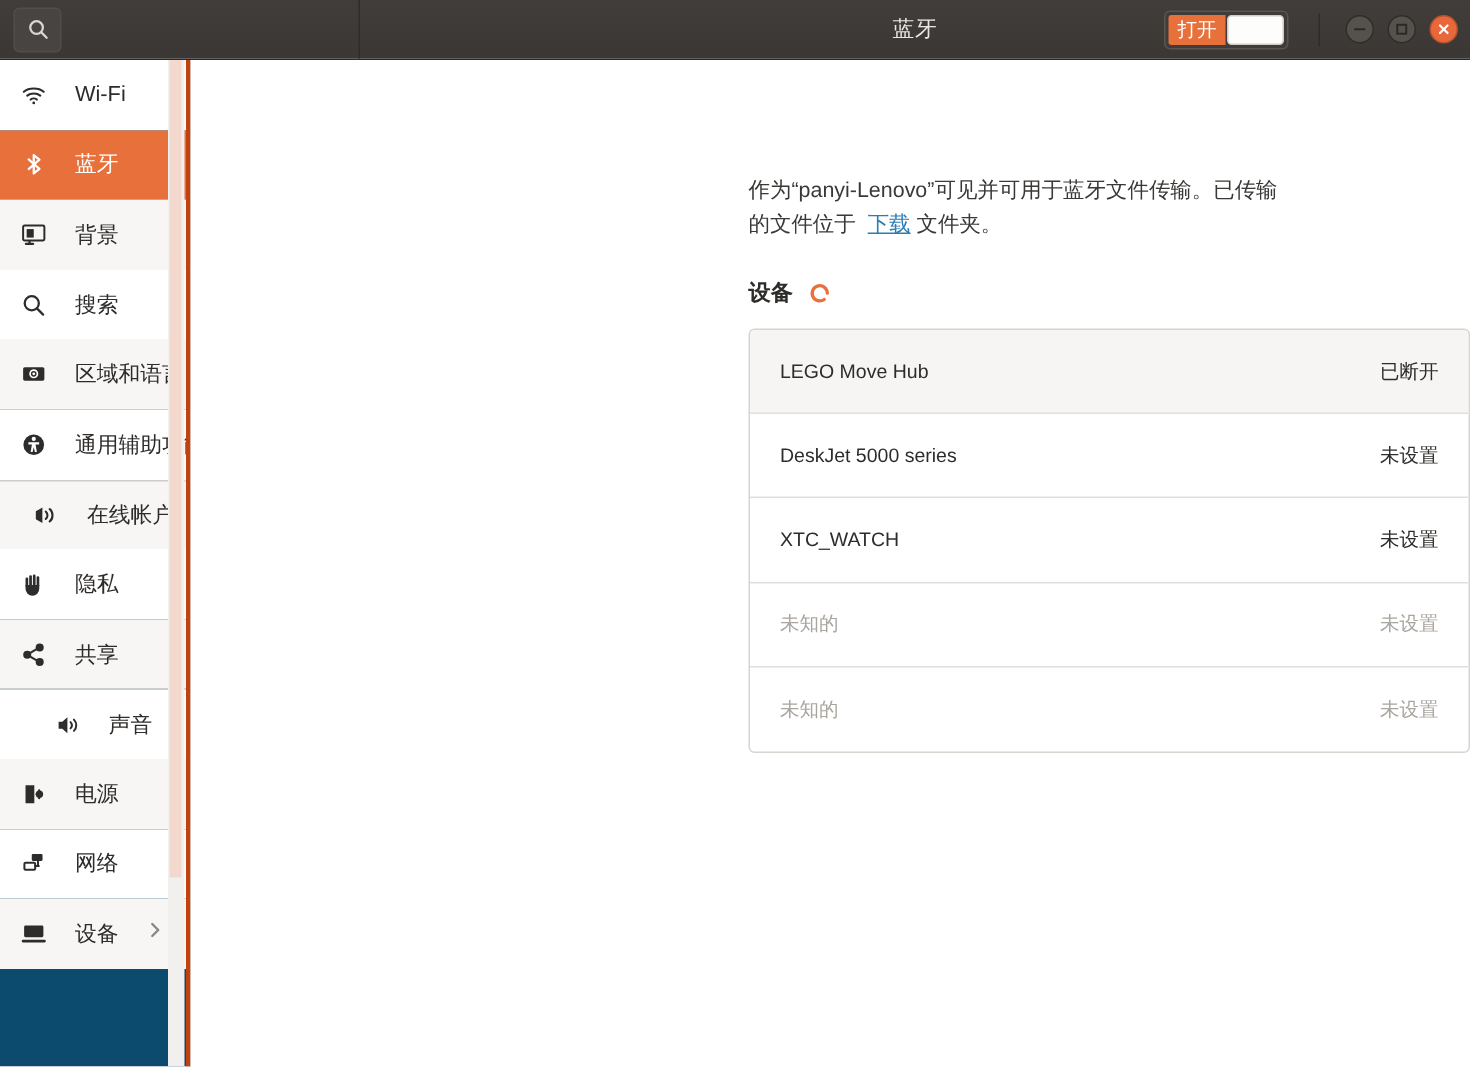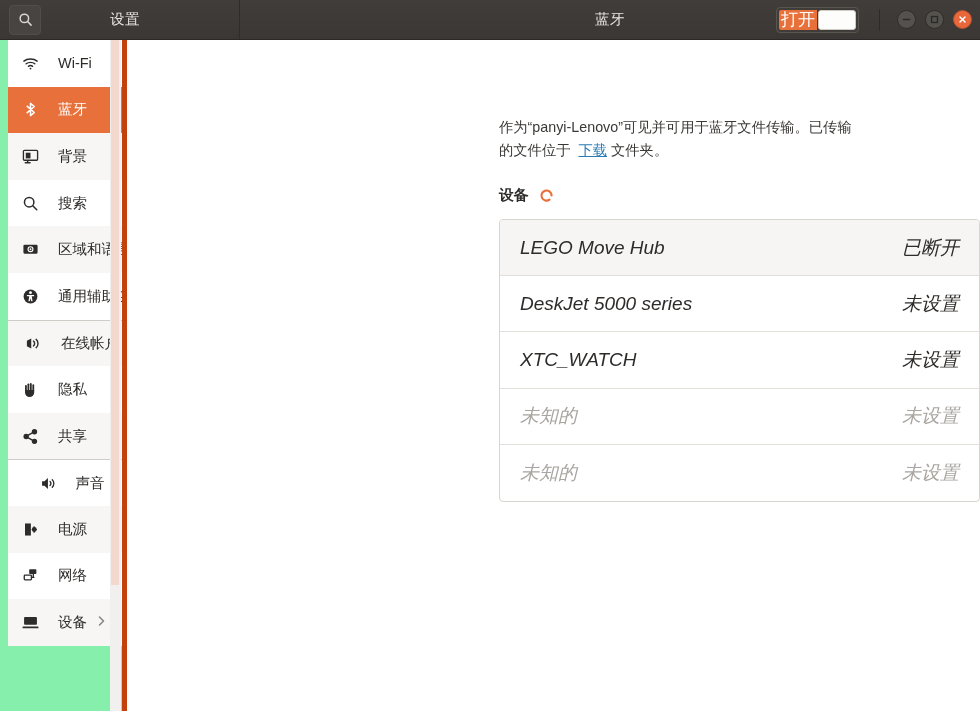--- a/index.html
+++ b/index.html
@@ -80,21 +80,21 @@
     padding: 2px;
     cursor: pointer;
     overflow: hidden;
     margin-right: 11px;
   }
   .bt-toggle .lbl {
     width: 38px;
     height: 100%;
     background: #e8703a;
     color: #ffffff;
-    font-size: 17px;
+    font-size: 13px;
     display: flex; align-items: center; justify-content: center;
     border-radius: 2px 0 0 2px;
   }
   .bt-toggle .knob {
     flex: 1;
     height: 100%;
     background: #fdfdfc;
     border: 1px solid #cfcbc5;
     border-radius: 3px;
     margin-left: 1px;
@@ -119,25 +119,24 @@
   .main {
     display: flex;
     height: 671px;
     width: 980px;
   }
 
   
   .sidebar {
     width: 240px;
     height: 100%;
-    background: #86efac;
-    border-right: 5px solid #c2410c;
+    background: #0c4a6e;
+    border-right: 3px solid #c2410c;
     position: relative;
     overflow: hidden;
-    padding-left: 8px;
   }
   .sb-list { position: relative; }
   .sb-item {
     height: 46.6px;
     display: flex;
     align-items: center;
     padding-left: 14px;
     cursor: pointer;
     position: relative;
   }
@@ -227,44 +226,42 @@
     background: #ffffff;
   }
   .dev-row {
     height: 56.2px;
     display: flex;
     align-items: center;
     justify-content: space-between;
     padding: 0 20px;
     border-bottom: 1px solid #e2dfdb;
     cursor: pointer;
-    font-size: 19px;
+    font-size: 13px;
     color: #2e2c2a;
-    font-style: italic;
   }
   .dev-row:last-child { border-bottom: none; }
   .dev-row.hl { background: #f6f5f4; }
   .dev-row.dim .dname, .dev-row.dim .dstat { color: #a9a5a0; }
   .dname { white-space: nowrap; }
   .dstat { white-space: nowrap; color: #2e2c2a; }
 </style>
 </head>
 <body>
 
 <div class="titlebar">
   <div class="tb-left">
     <div class="search-btn">
       <span>
         <svg width="15" height="15" viewBox="0 0 16 16" fill="none" stroke="#d9d6d2" stroke-width="1.6">
           <circle cx="6.8" cy="6.8" r="4.5"></circle>
             <line x1="10.2" y1="10.2" x2="14" y2="14" stroke-linecap="round"></line>
         </svg>
       </span>
     </div>
-    <div class="tb-left-title">设置</div>
   </div>
   <div class="tb-right">
     <div class="tb-right-title">蓝牙</div>
     <div class="tb-controls">
       <div class="bt-toggle">
         <div class="lbl">打开</div>
         <div class="knob"></div>
       </div>
       <div class="sep-line"></div>
       <div class="wbtn">

